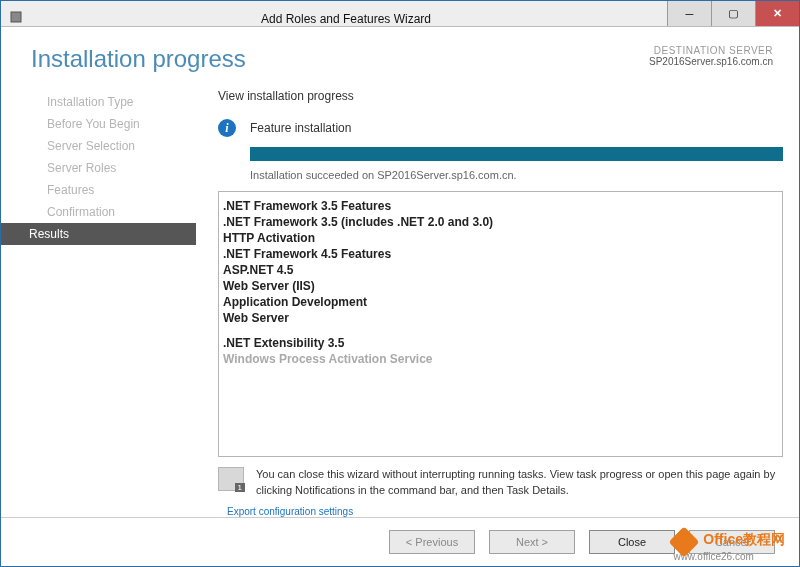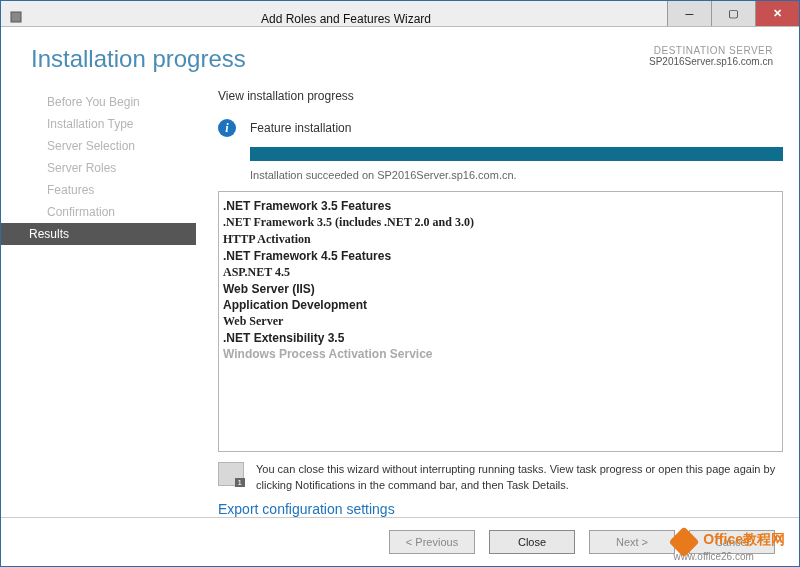--- a/index.html
+++ b/index.html
@@ -21,31 +21,31 @@
   .sidebar-item.selected { background: #565656; color: #fff; padding-left: 28px; }
   .main { flex: 1; padding: 4px 16px 0 22px; font-size: 12px; color: #333; display: flex; flex-direction: column; overflow: hidden; }
   .main-title { font-size: 12px; color: #333; margin-bottom: 16px; }
   .status-row { display: flex; align-items: center; margin-bottom: 10px; }
   .info-icon { width: 18px; height: 18px; border-radius: 50%; background: #1e73be; color: #fff; display: flex; align-items: center; justify-content: center; font-size: 12px; font-weight: bold; margin-right: 14px; font-style: italic; font-family: Georgia, serif; }
   .progress-bar { height: 14px; background: #0f6d8e; margin: 0 0 8px 32px; }
   .status-msg { color: #666; font-size: 11px; margin-left: 32px; margin-bottom: 10px; }
   .feature-list { flex: 1; border: 1px solid #b5b5b5; background: #fff; overflow-y: auto; position: relative; padding: 6px 4px; }
   .feature-list .item { padding: 1px 0; color: #222; font-size: 12px; }
   .ind1 { padding-left: 12px; font-weight: bold; }
-  .ind2 { padding-left: 32px; font-weight: bold; font-family: Liberation Serif, serif; }
+  .ind2 { padding-left: 32px; font-weight: bold; }
   .ind3 { padding-left: 52px; font-weight: bold; }
-  .ind4 { padding-left: 72px; font-weight: bold; }
+  .ind4 { padding-left: 72px; font-weight: bold; margin-top: 9px; }
   .feature-list::-webkit-scrollbar { width: 16px; }
   .feature-list::-webkit-scrollbar-track { background: #eee; }
   .feature-list::-webkit-scrollbar-thumb { background: #bbb; }
   .note-row { display: flex; padding: 10px 0 8px 0; }
   .note-icon { width: 26px; height: 24px; background: #d8d8d8; border: 1px solid #b5b5b5; margin-right: 12px; position: relative; flex-shrink: 0; }
   .note-icon::after { content: "1"; position: absolute; bottom: -2px; right: -2px; background: #666; color: #fff; font-size: 8px; padding: 0 3px; }
   .note-text { font-size: 11px; color: #333; line-height: 1.4; }
-  .export-link { color: #1e73be; font-size: 14px; cursor: pointer; }
+  .export-link { color: #1e73be; font-size: 10px; cursor: pointer; margin-left: 9px; }
   .footer { border-top: 1px solid #ccc; padding: 12px 24px; display: flex; justify-content: flex-end; gap: 14px; }
   .btn { width: 86px; height: 24px; border: 1px solid #a0a0a0; background: #eaeaea; font-size: 11px; color: #888; cursor: default; }
   .btn.primary { color: #222; background: #e8e8e8; border: 1px solid #888; }
   .watermark { position: absolute; right: 14px; bottom: 4px; font-size: 14px; font-weight: bold; color: #e87a1c; pointer-events: none; }
   .watermark .sub { font-size: 10px; color: #888; display: block; font-weight: normal; }
   .watermark .badge { display:inline-block; width:22px; height:22px; background:#e87a1c; border-radius:4px; transform:rotate(45deg); vertical-align:middle; margin-right:4px; position:relative; top:2px;}
 </style>
 </head>
 <body>
 
@@ -68,22 +68,22 @@
   <div class="header">
     <div class="header-title">Installation progress</div>
     <div class="header-right">
       <div class="dest">DESTINATION SERVER</div>
       <div>SP2016Server.sp16.com.cn</div>
     </div>
   </div>
 
   <div class="body">
     <div class="sidebar">
+      <div class="sidebar-item">Installation Type</div>
       <div class="sidebar-item">Before You Begin</div>
-      <div class="sidebar-item">Installation Type</div>
       <div class="sidebar-item">Server Selection</div>
       <div class="sidebar-item">Server Roles</div>
       <div class="sidebar-item">Features</div>
       <div class="sidebar-item">Confirmation</div>
       <div class="sidebar-item selected">Results</div>
     </div>
 
     <div class="main">
       <div class="main-title">View installation progress</div>
 
@@ -110,22 +110,22 @@
       <div class="note-row">
         <div class="note-icon"></div>
         <div class="note-text">You can close this wizard without interrupting running tasks. View task progress or open this page again by clicking Notifications in the command bar, and then Task Details.</div>
       </div>
       <div class="export-link">Export configuration settings</div>
     </div>
   </div>
 
   <div class="footer">
     <button class="btn" disabled="">&lt;  Previous</button>
+    <button class="btn" disabled="">Next  &gt;</button>
     <button class="btn primary">Close</button>
-    <button class="btn" disabled="">Next  &gt;</button>
     <button class="btn" disabled="">Cancel</button>
   </div>
 
   <div class="watermark">
     <span class="badge"></span>
     <span>Office教程网</span>
     <span class="sub">www.office26.com</span>
   </div>
 
 </div>

